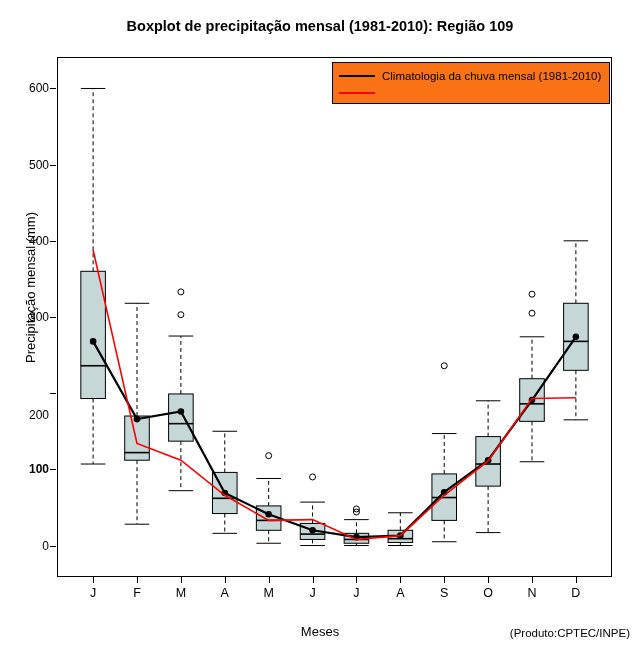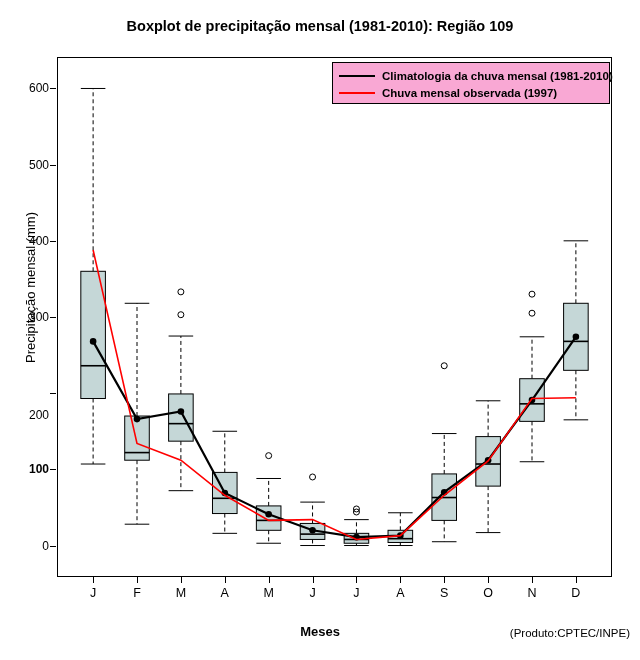--- a/index.html
+++ b/index.html
@@ -38,21 +38,20 @@
     text-align:center;
     font-size:13px;
     color:#000;
   }
   .xlabel{
     position:absolute;
     left:0;top:624px;width:640px;
     text-align:center;
     font-size:13px;
     color:#000;
-    font-weight:bold;
   }
   .credit{
     position:absolute;
     right:10px;top:627px;
     font-size:11.5px;
     color:#000;
     margin-left:24px;
   }
 
   .ytick-label{
@@ -83,23 +82,22 @@
     width:1px;height:6px;
     background:#000;
     top:577px;
   }
 
   .legend{
     position:absolute;
     left:332px;top:62px;
     width:278px;height:42px;
     border:1px solid #000;
-    background:#f9a8d4;
+    background:#f97316;
     box-sizing:border-box;
-    font-weight:bold;
   }
   .legend-row{
     position:absolute;
     left:6px;
     height:14px;
     display:flex;align-items:center;
   }
   .legend-line{
     width:36px;height:0;
     border-top-width:2px;border-top-style:solid;
@@ -287,17 +285,16 @@
       </svg>
   </div>
 
   <div class="legend">
     <div class="legend-row" id="legend-row-0" style="top:6px;">
       <span class="legend-line" style="border-top-color: rgb(0, 0, 0);"></span>
       <span class="legend-text">Climatologia da chuva mensal (1981-2010)</span>
     </div>
     <div class="legend-row" id="legend-row-1" style="top:23px;">
       <span class="legend-line" style="border-top-color: rgb(255, 0, 0);"></span>
-      <span class="legend-text">Chuva mensal observada (1997)</span>
     </div>
   </div>
 
 </div>
 
 </body></html>

